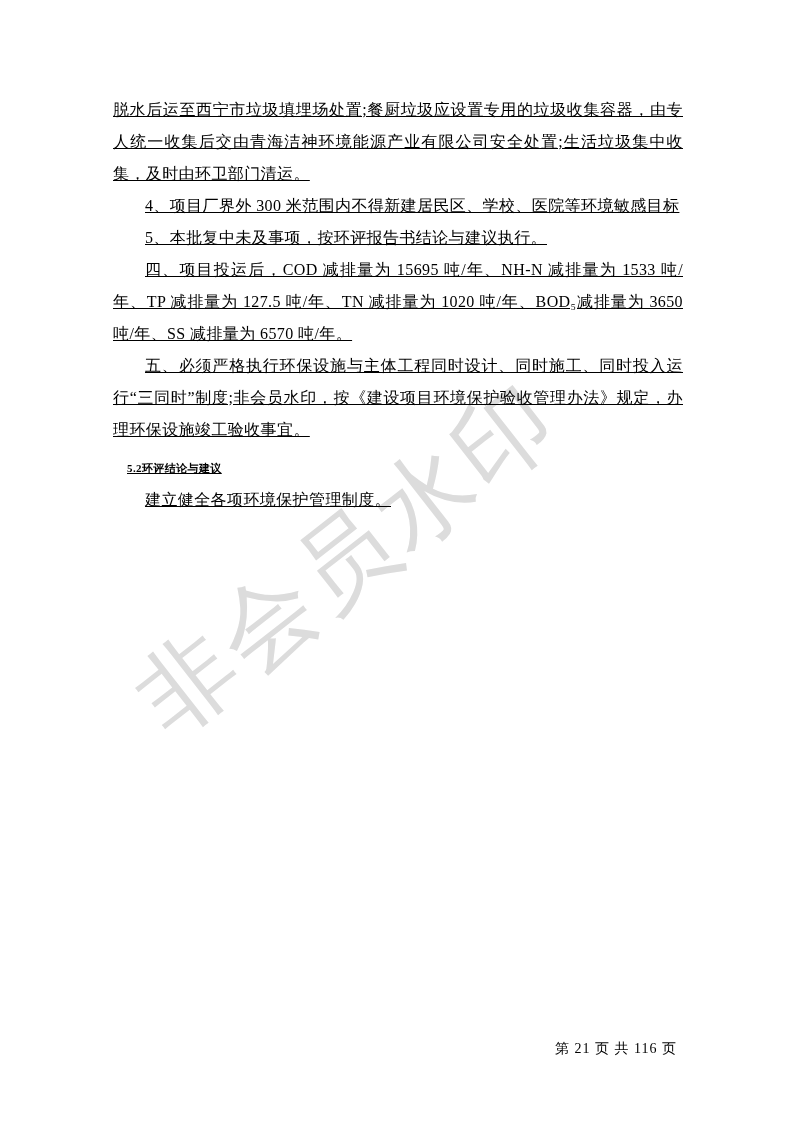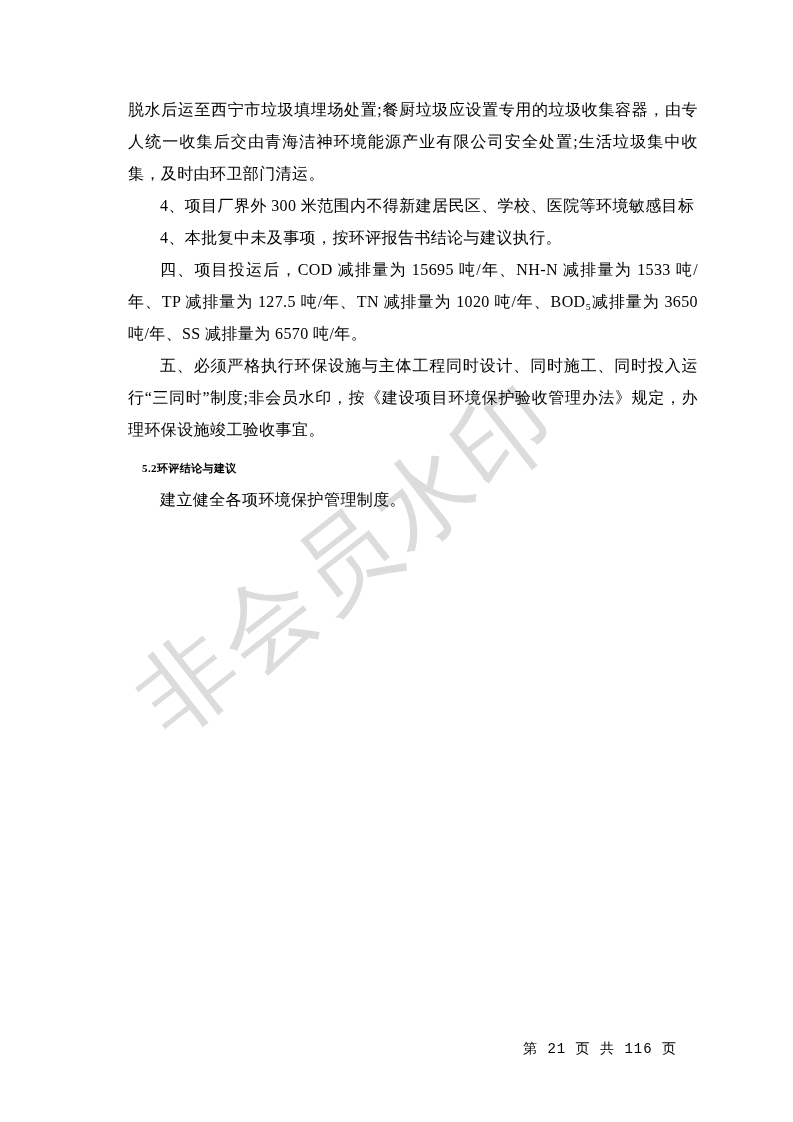--- a/index.html
+++ b/index.html
@@ -24,24 +24,25 @@
     transform-origin: center center;
     font-size: 96px;
     letter-spacing: 4px;
     color: #dcdcdc;
     white-space: nowrap;
     z-index: 0;
     user-select: none;
   }
   .content {
     position: absolute;
-    left: 128px;
+    left: 113px;
     top: 94px;
     width: 570px;
     z-index: 1;
+    text-decoration: underline;
   }
   .para {
     margin: 0;
     font-size: 16px;
     line-height: 32px;
     letter-spacing: 0.4px;
     text-align: justify;
     text-indent: 2em;
   }
   .para.no-indent {
@@ -54,33 +55,32 @@
     font-weight: bold;
     letter-spacing: 0.4px;
   }
   .footer {
     position: absolute;
     right: 116px;
     bottom: 64px;
     font-size: 14px;
     letter-spacing: 1px;
     z-index: 1;
-    font-family: Liberation Mono, monospace;
   }
 </style>
 </head>
 <body>
 
 <div class="page">
   <div class="watermark">非会员水印</div>
 
   <div class="content" id="content">
       <p class="para no-indent">脱水后运至西宁市垃圾填埋场处置;餐厨垃圾应设置专用的垃圾收集容器，由专人统一收集后交由青海洁神环境能源产业有限公司安全处置;生活垃圾集中收集，及时由环卫部门清运。</p>
       <p class="para">4、项目厂界外 300 米范围内不得新建居民区、学校、医院等环境敏感目标</p>
-      <p class="para">4、本批复中未及事项，按环评报告书结论与建议执行。</p>
+      <p class="para">5、本批复中未及事项，按环评报告书结论与建议执行。</p>
       <p class="para">四、项目投运后，COD 减排量为 15695 吨/年、NH-N 减排量为 1533 吨/年、TP 减排量为 127.5 吨/年、TN 减排量为 1020 吨/年、BOD₅减排量为 3650 吨/年、SS 减排量为 6570 吨/年。</p>
       <p class="para">五、必须严格执行环保设施与主体工程同时设计、同时施工、同时投入运行“三同时”制度;非会员水印，按《建设项目环境保护验收管理办法》规定，办理环保设施竣工验收事宜。</p>
       <p class="heading">5.2环评结论与建议</p>
       <p class="para">建立健全各项环境保护管理制度。</p>
     </div>
 
   <div class="footer">第 21 页 共 116 页</div>
 </div>
 
 </body></html>

